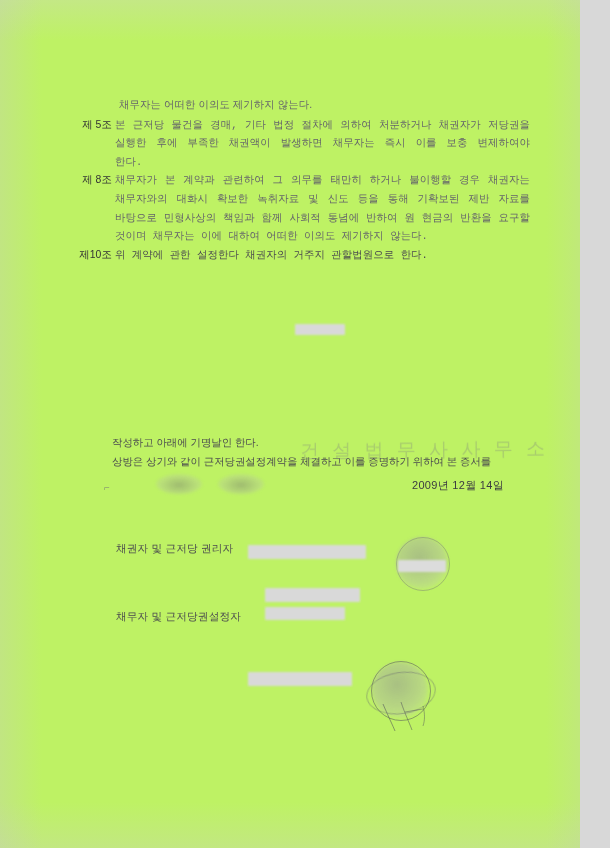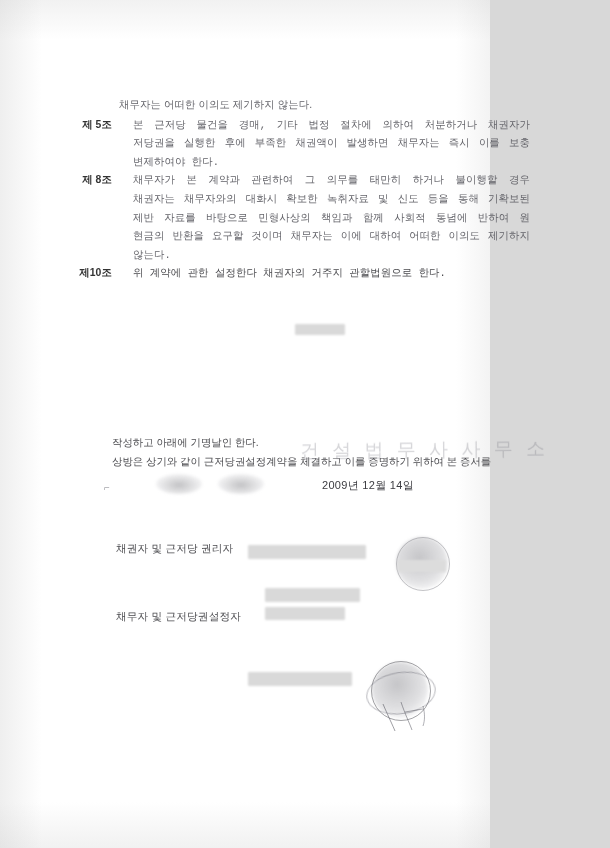--- a/index.html
+++ b/index.html
@@ -8,23 +8,23 @@
     background: #d8d8d8;
   }
   body {
     width: 610px;
     height: 848px;
     overflow: hidden;
     font-family: "Liberation Sans", sans-serif;
   }
   .page {
     position: relative;
-    width: 490px;
+    width: 580px;
     height: 848px;
-    background: #ffffff;
+    background: #bef264;
     box-sizing: border-box;
   }
   
   .paper-tint {
     position: absolute;
     inset: 0;
     background:
       linear-gradient(90deg, rgba(200,200,200,0.30) 0px, rgba(255,255,255,0) 42px),
       linear-gradient(270deg, rgba(200,200,200,0.22) 0px, rgba(255,255,255,0) 34px),
       linear-gradient(180deg, rgba(210,210,210,0.30) 0px, rgba(255,255,255,0) 40px),
@@ -43,24 +43,23 @@
   }
   
   .clause {
     display: flex;
     align-items: flex-start;
     margin-bottom: 0px;
   }
   .clause .num {
     flex: 0 0 34px;
     text-align: right;
-    padding-right: 21px;
+    padding-right: 3px;
     white-space: nowrap;
     color: #333;
-    font-weight: bold;
   }
   .clause .txt {
     flex: 1 1 auto;
     text-align: justify;
     word-break: keep-all;
     font-family: Liberation Mono, monospace;
   }
   .lead-line {
     margin-left: 41px;
     margin-bottom: 1px;

